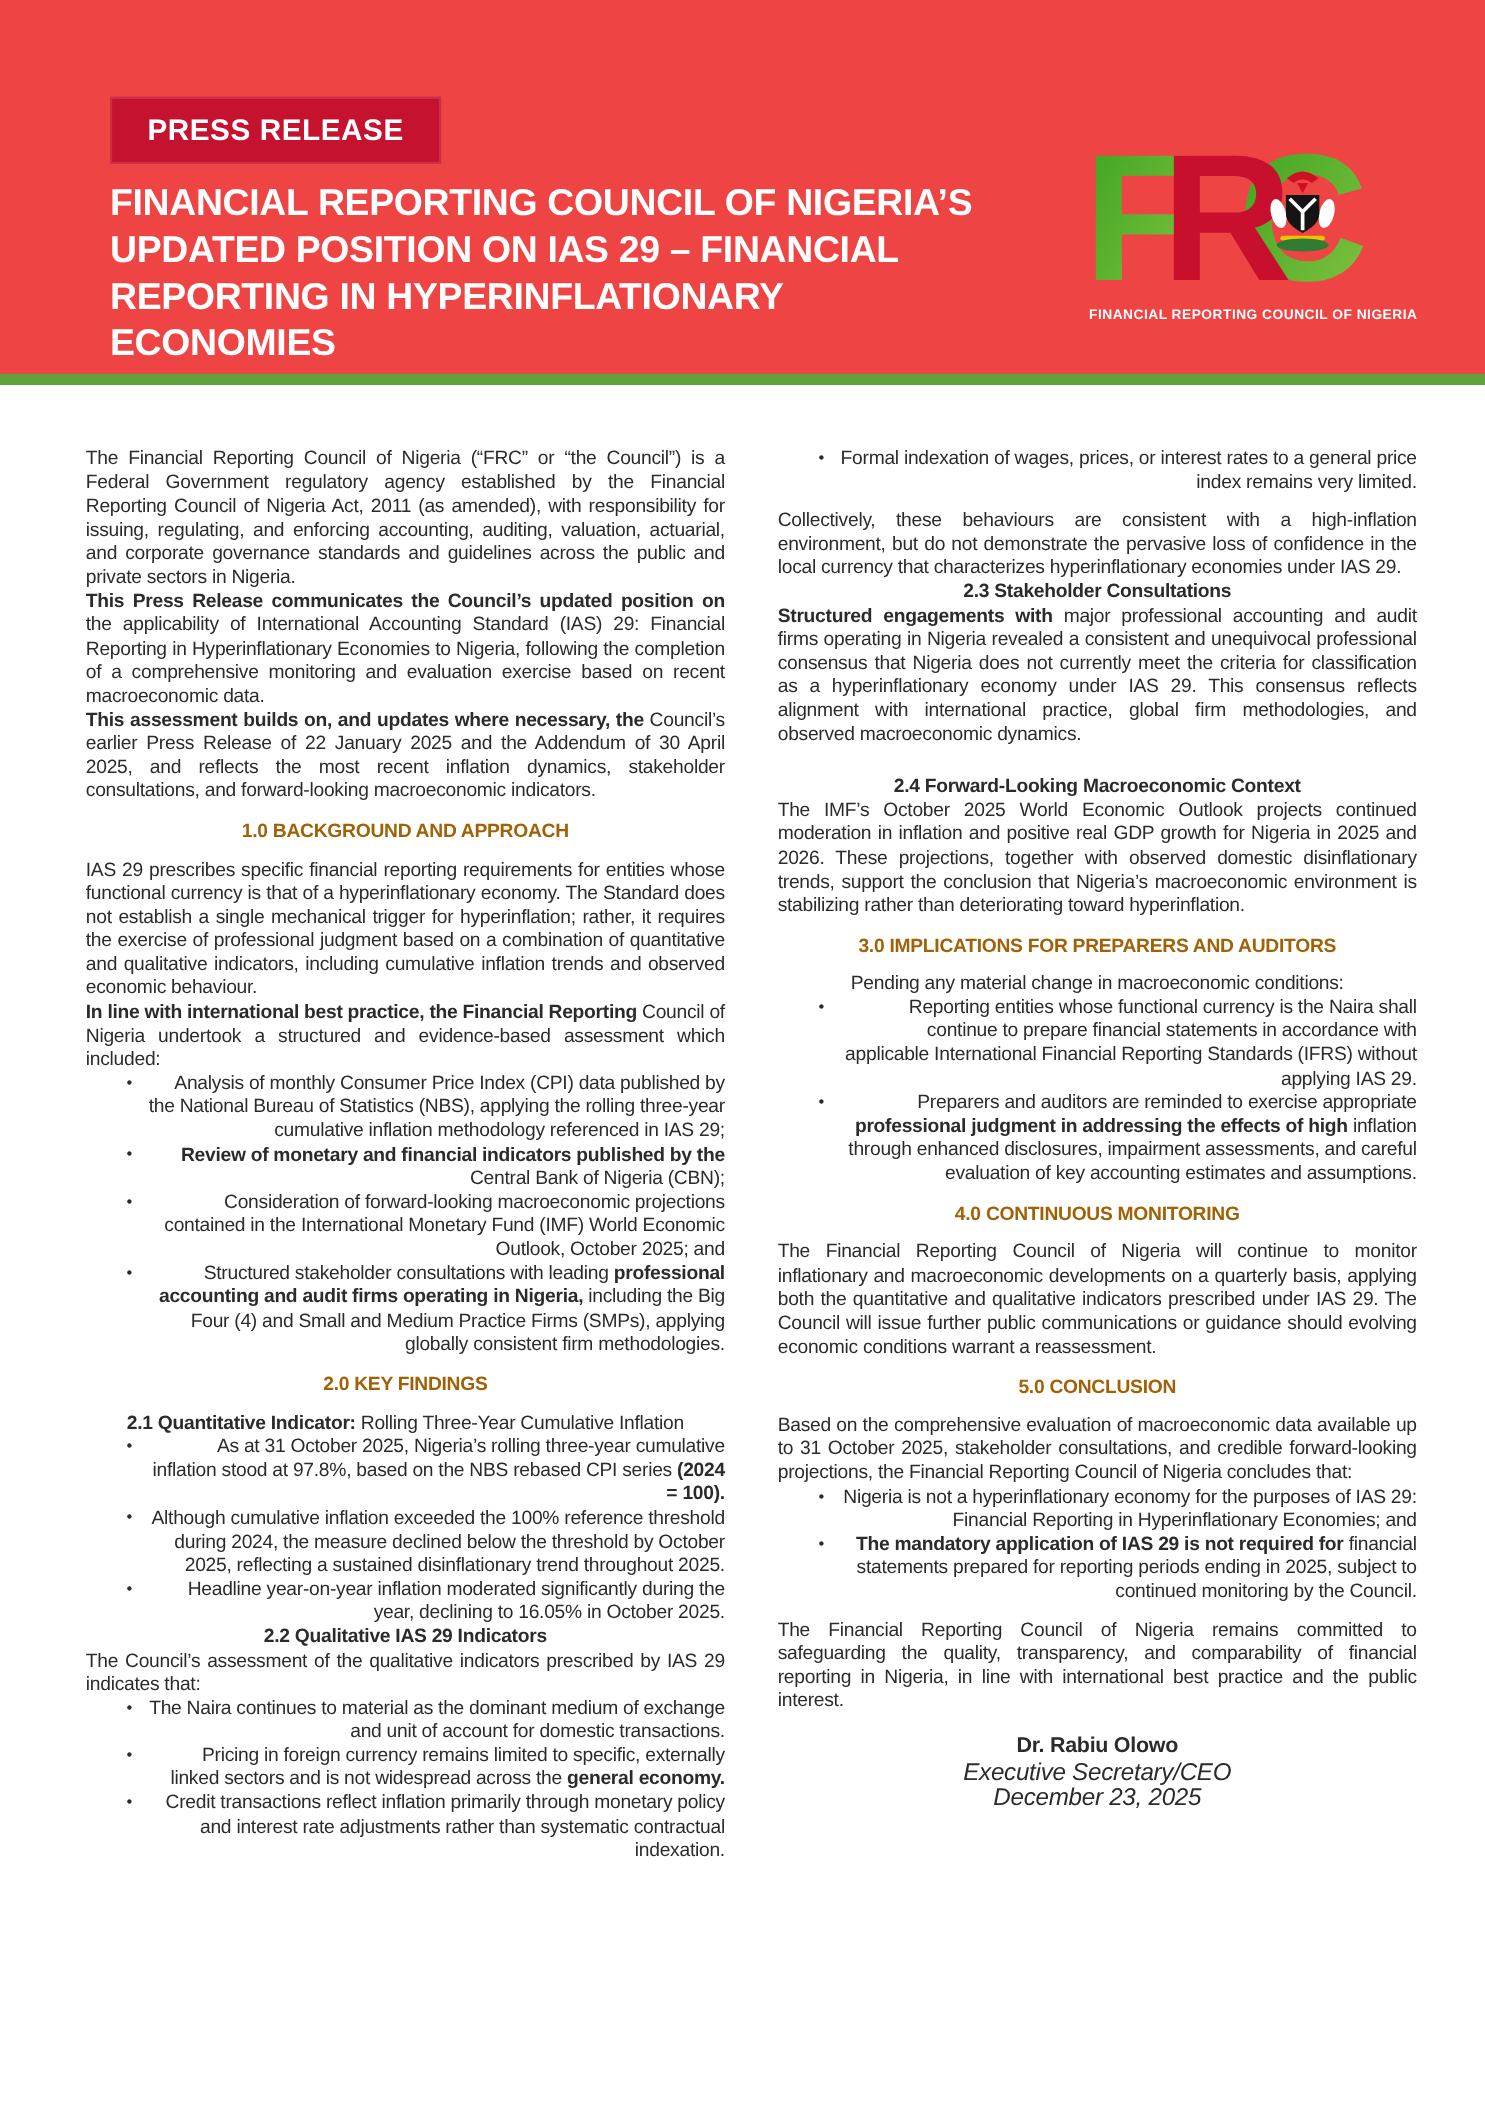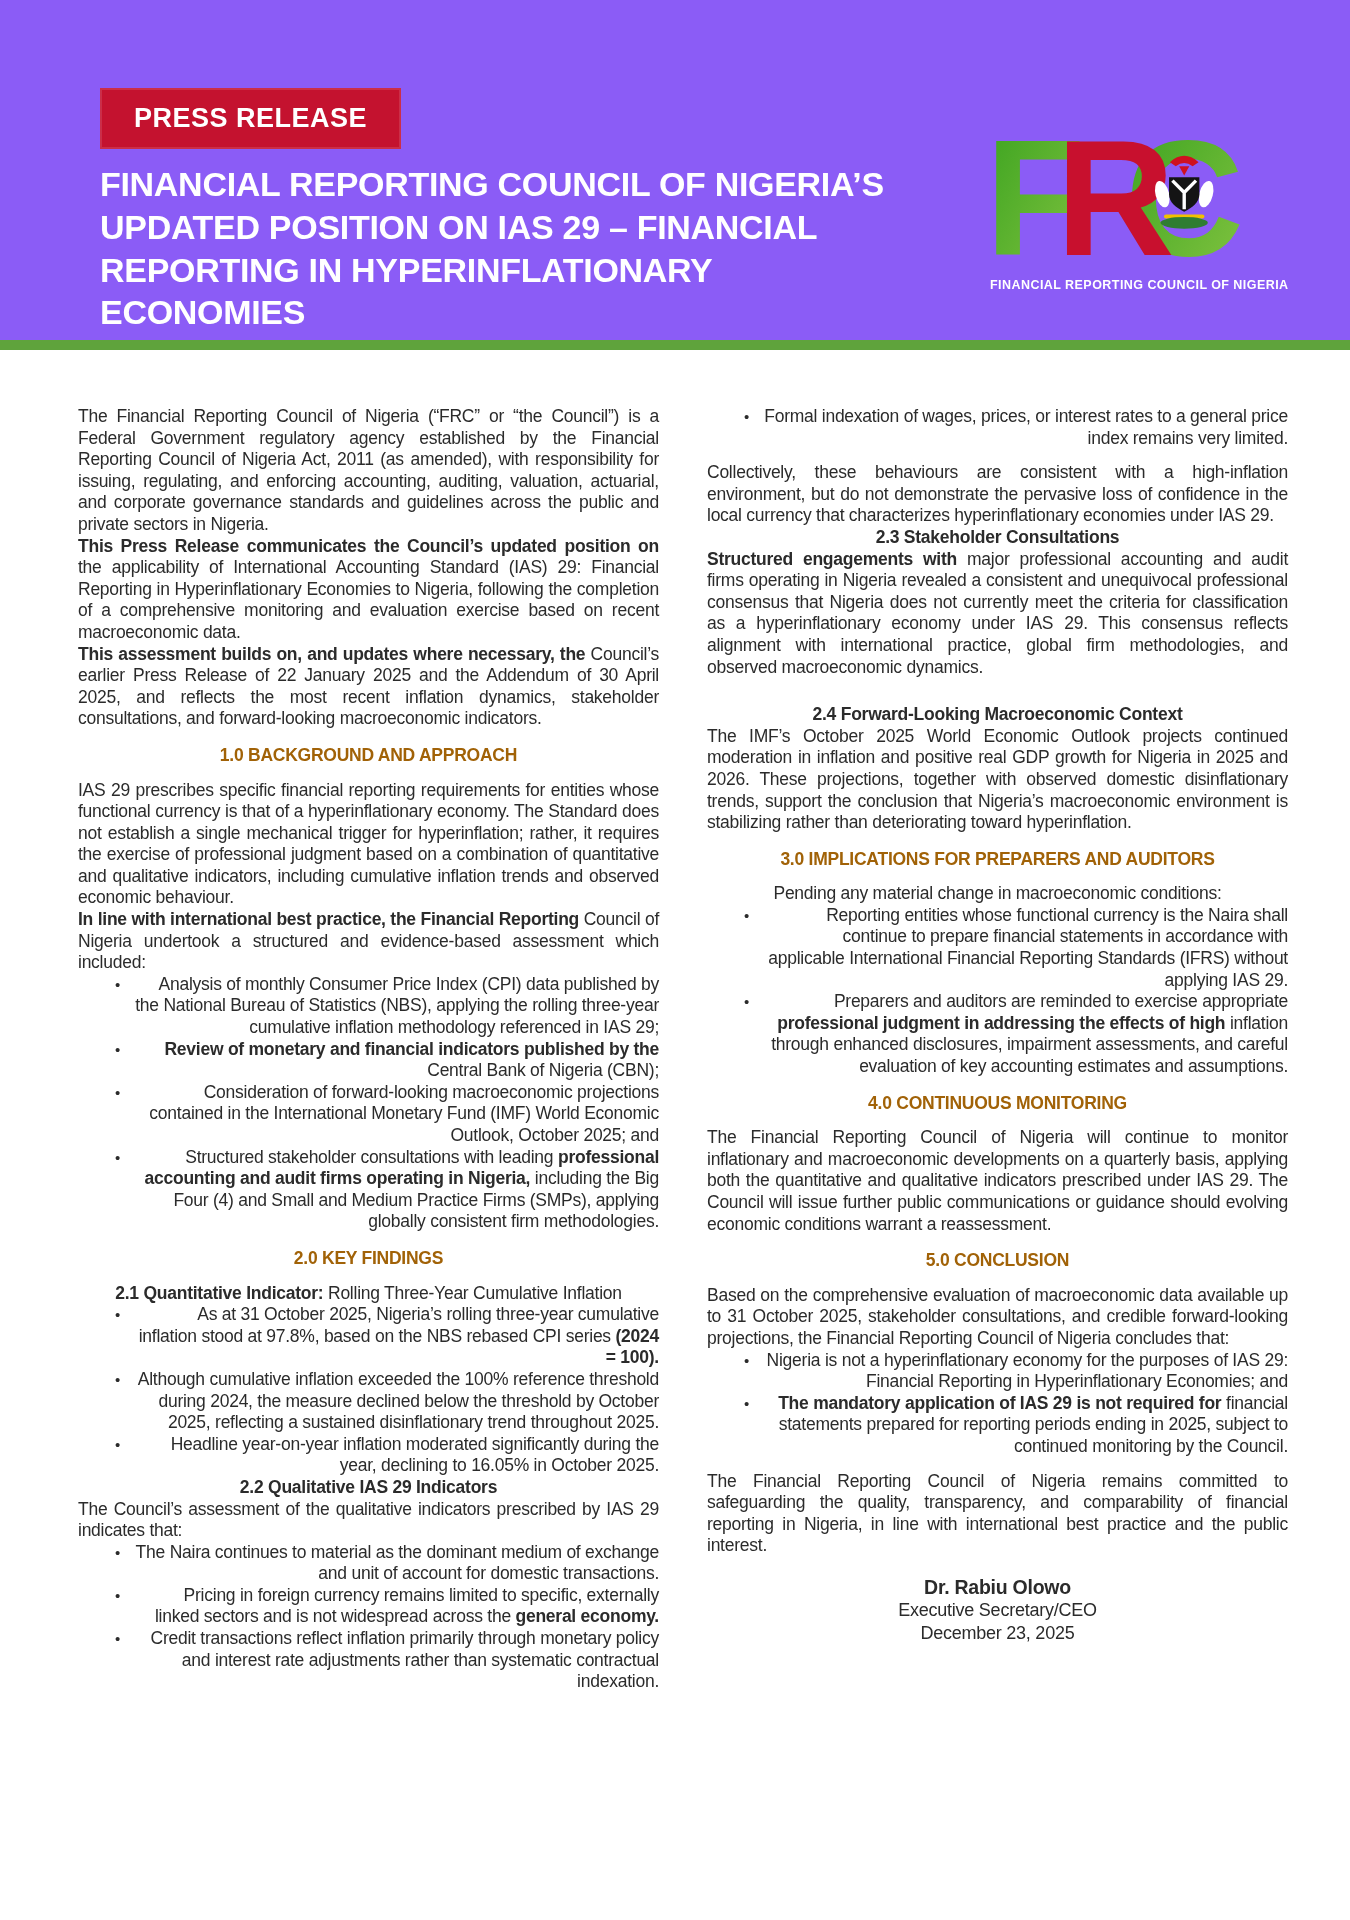--- a/index.html
+++ b/index.html
@@ -2,21 +2,21 @@
 <html><head>
 <meta charset="utf-8">
 <style>
   html,body { margin:0; padding:0; background:#ffffff; }
   .page {
     position:relative; width:1350px; height:1920px; background:#ffffff;
     font-family:"Liberation Sans", sans-serif; color:#2b2b2b; overflow:hidden;
     margin:0 auto;
   }
   
-  .header { position:relative; width:100%; height:340px; background:#8b5cf6; }
+  .header { position:relative; width:100%; height:340px; background:#ef4444; }
   .header-stripe { width:100%; height:10px; background:#5fa33c; }
   .badge {
     position:absolute; left:100px; top:88px; background:#c4122f; color:#fff;
     font-weight:bold; font-size:27px; letter-spacing:.5px; padding:15px 34px;
     box-shadow: inset 0 0 0 2px rgba(255,255,255,.12);
   }
   .title {
     position:absolute; left:100px; top:163px; width:820px; color:#fff;
     font-weight:bold; font-size:34px; line-height:1.26; letter-spacing:-.3px;
   }
@@ -36,21 +36,21 @@
   .pl { text-align:center; margin:0; }
   .mt { margin-top:13px; }
   .gh { color:#a16207; font-weight:bold; text-align:center; margin:15px 0 13px 0; }
   .bh { font-weight:bold; text-align:center; margin:0 0 0 0; }
   b.seg { font-weight:bold; }
   ul.bullets { list-style:none; margin:0; padding:0; }
   ul.bullets li { position:relative; padding-left:57px; text-align:right; margin:0; }
   ul.bullets li::before { content:"•"; position:absolute; left:37px; top:0; font-size:15px; }
   .sig { text-align:center; margin-top:20px; }
   .sig-name { font-weight:bold; font-size:19.5px; }
-  .sig-line { font-size:18px; line-height:23px; }
+  .sig-line { font-size:22px; line-height:23px;font-style:italic; }
 </style>
 </head>
 <body>
 
 <div class="page">
 
   <div class="header">
     <div class="badge">PRESS RELEASE</div>
     <div class="title">
       <div>FINANCIAL REPORTING COUNCIL OF NIGERIA’S</div>

